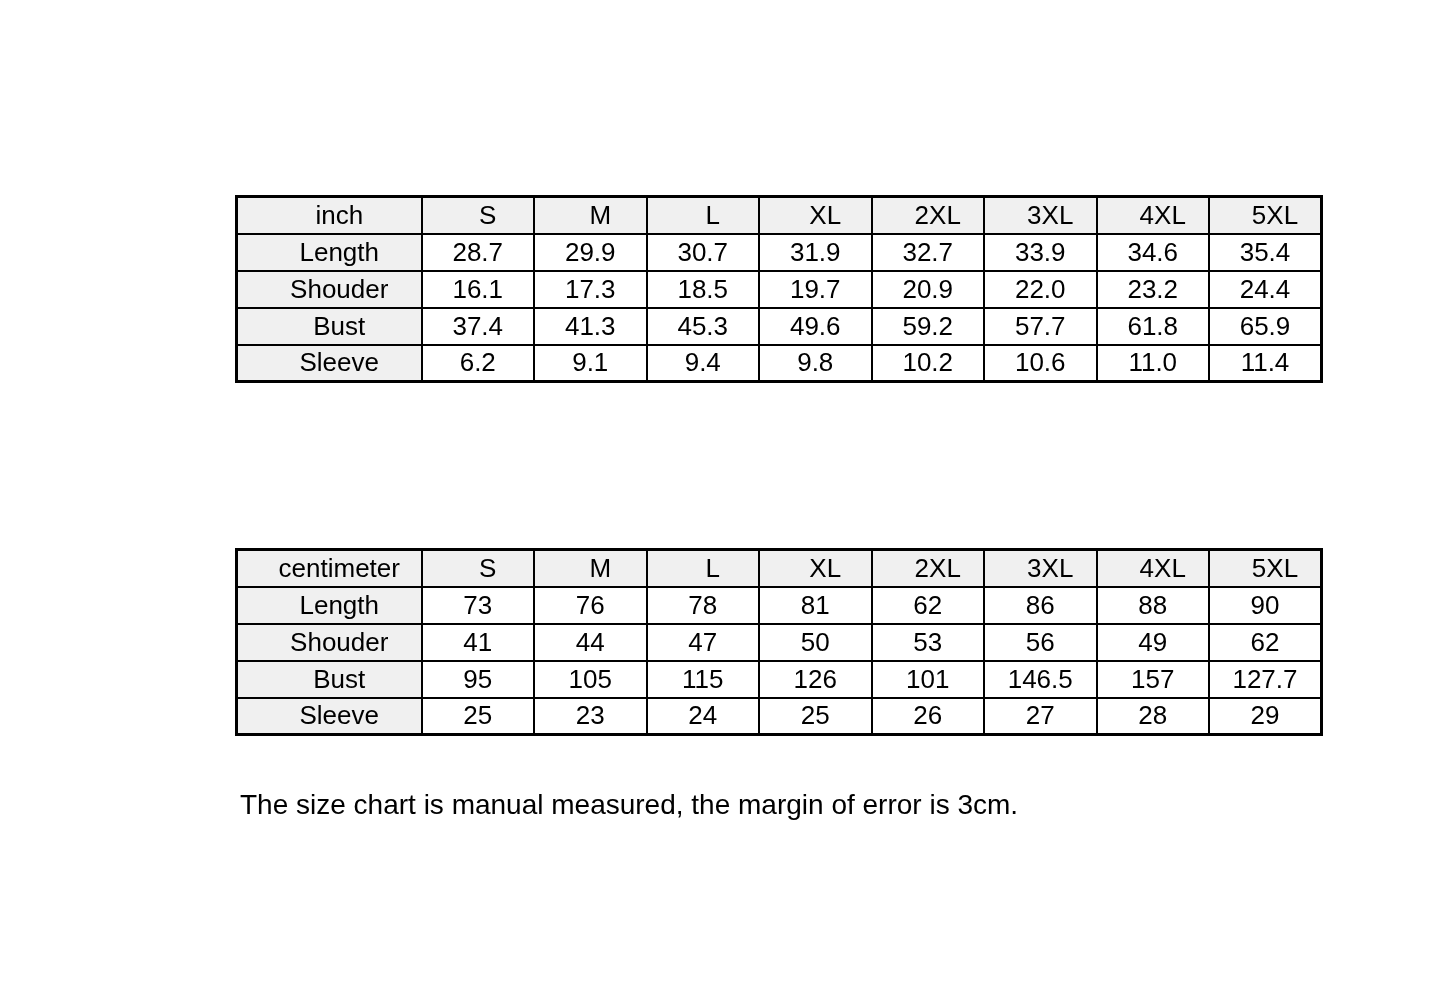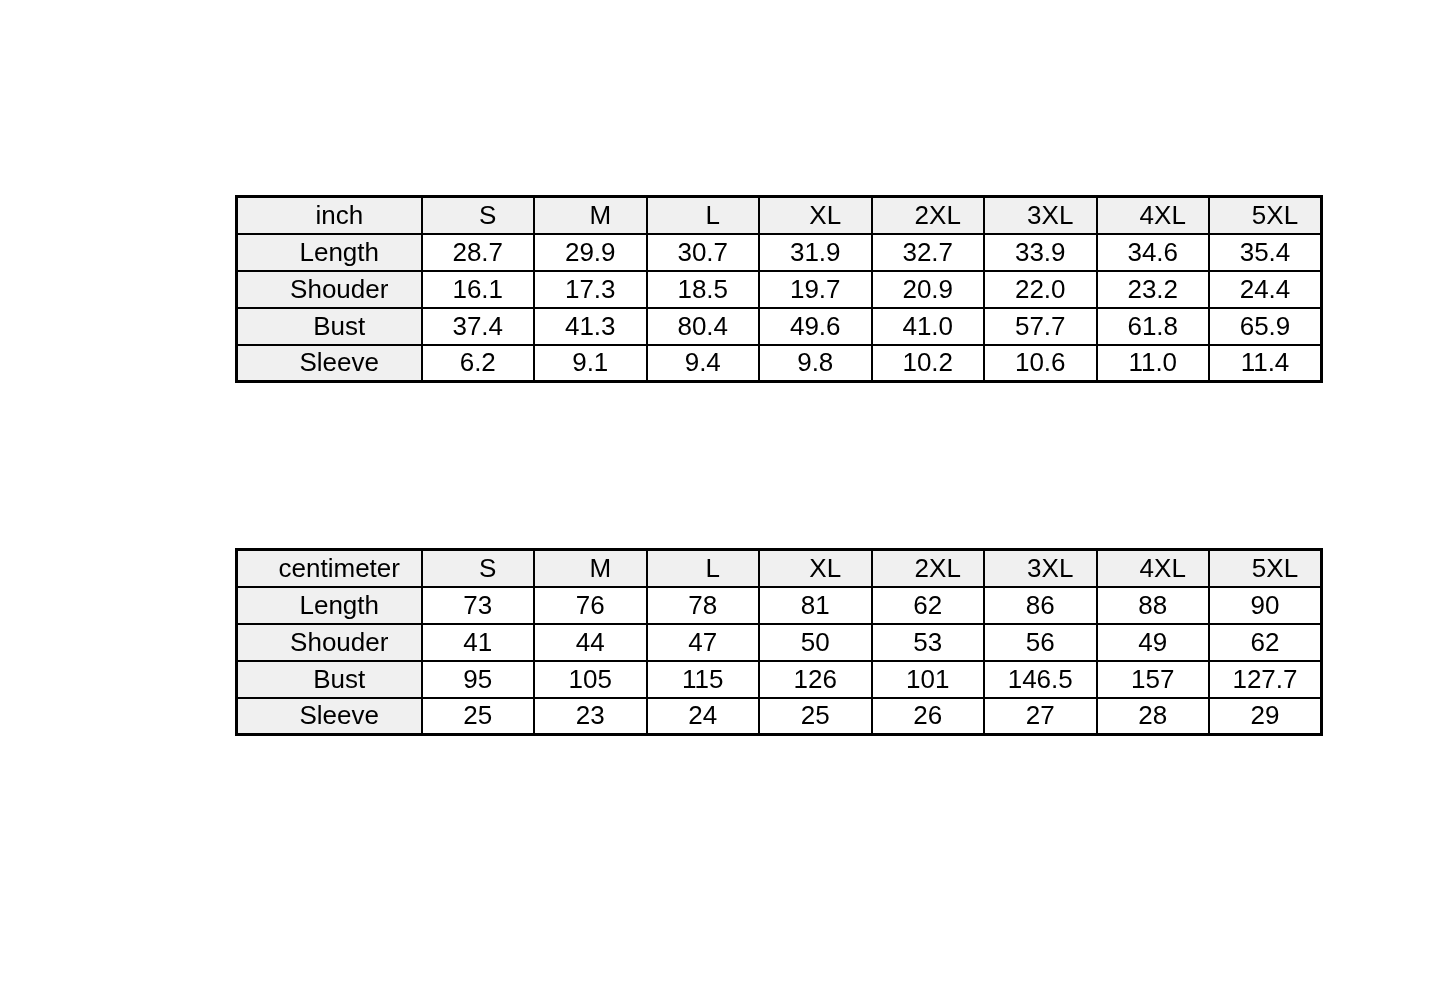--- a/index.html
+++ b/index.html
@@ -99,23 +99,23 @@
           <td class="value-cell">19.7</td>
           <td class="value-cell">20.9</td>
           <td class="value-cell">22.0</td>
           <td class="value-cell">23.2</td>
           <td class="value-cell">24.4</td>
         </tr>
         <tr>
           <td class="head-cell">Bust</td>
           <td class="value-cell">37.4</td>
           <td class="value-cell">41.3</td>
-          <td class="value-cell">80.4</td>
+          <td class="value-cell">45.3</td>
           <td class="value-cell">49.6</td>
-          <td class="value-cell">41.0</td>
+          <td class="value-cell">59.2</td>
           <td class="value-cell">57.7</td>
           <td class="value-cell">61.8</td>
           <td class="value-cell">65.9</td>
         </tr>
         <tr>
           <td class="head-cell">Sleeve</td>
           <td class="value-cell">6.2</td>
           <td class="value-cell">9.1</td>
           <td class="value-cell">9.4</td>
           <td class="value-cell">9.8</td>
@@ -191,13 +191,14 @@
           <td class="value-cell">23</td>
           <td class="value-cell">24</td>
           <td class="value-cell">25</td>
           <td class="value-cell">26</td>
           <td class="value-cell">27</td>
           <td class="value-cell">28</td>
           <td class="value-cell">29</td>
         </tr>
       </tbody>
     </table>
+  <p class="note">The size chart is manual measured, the margin of error is 3cm.</p>
 </div>
 
 </body></html>

